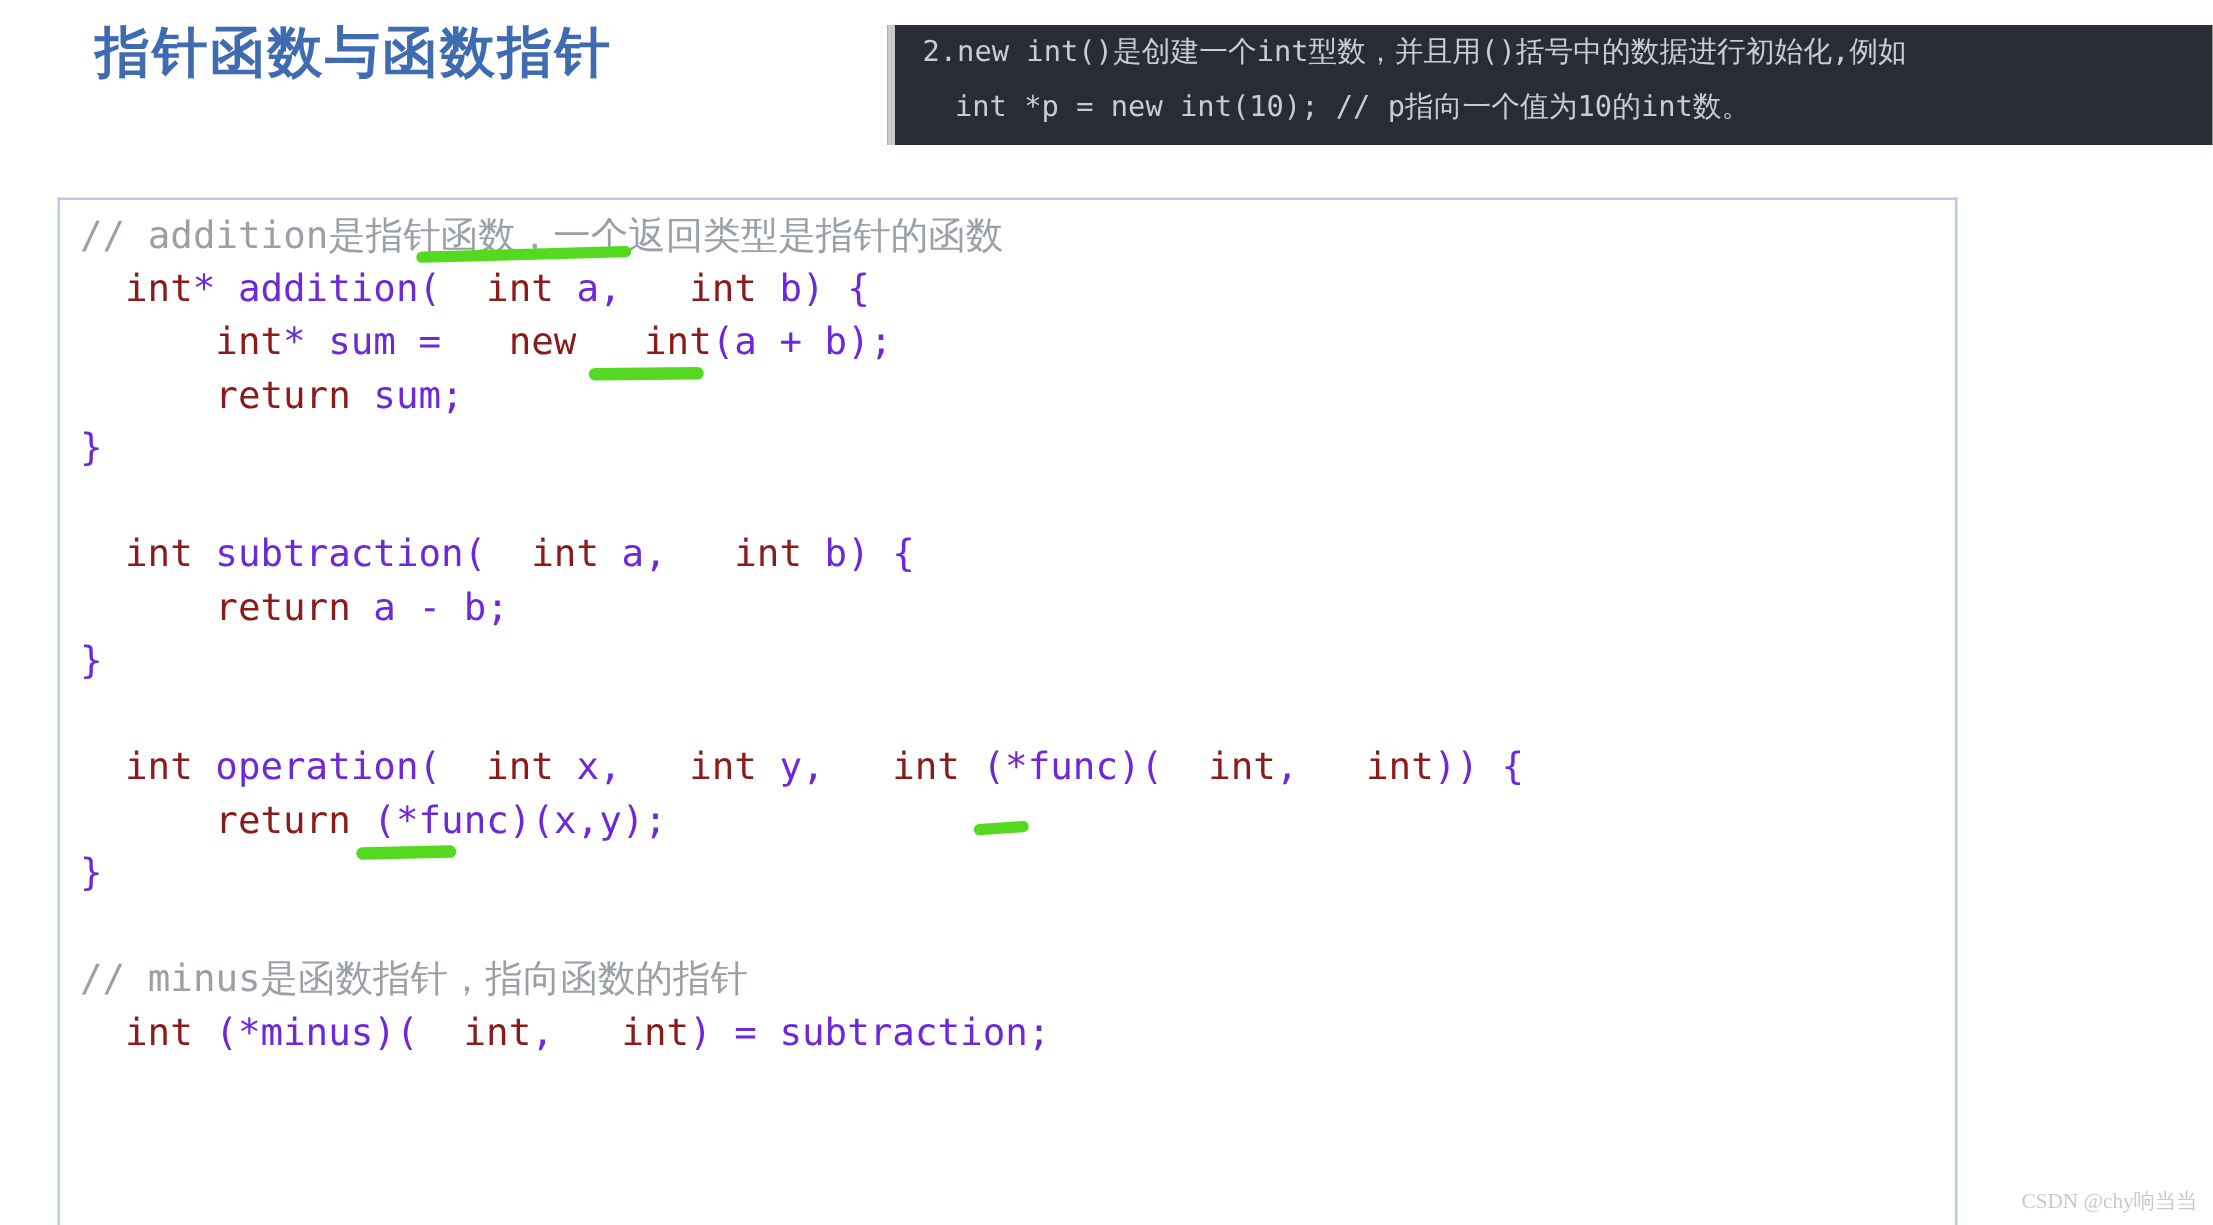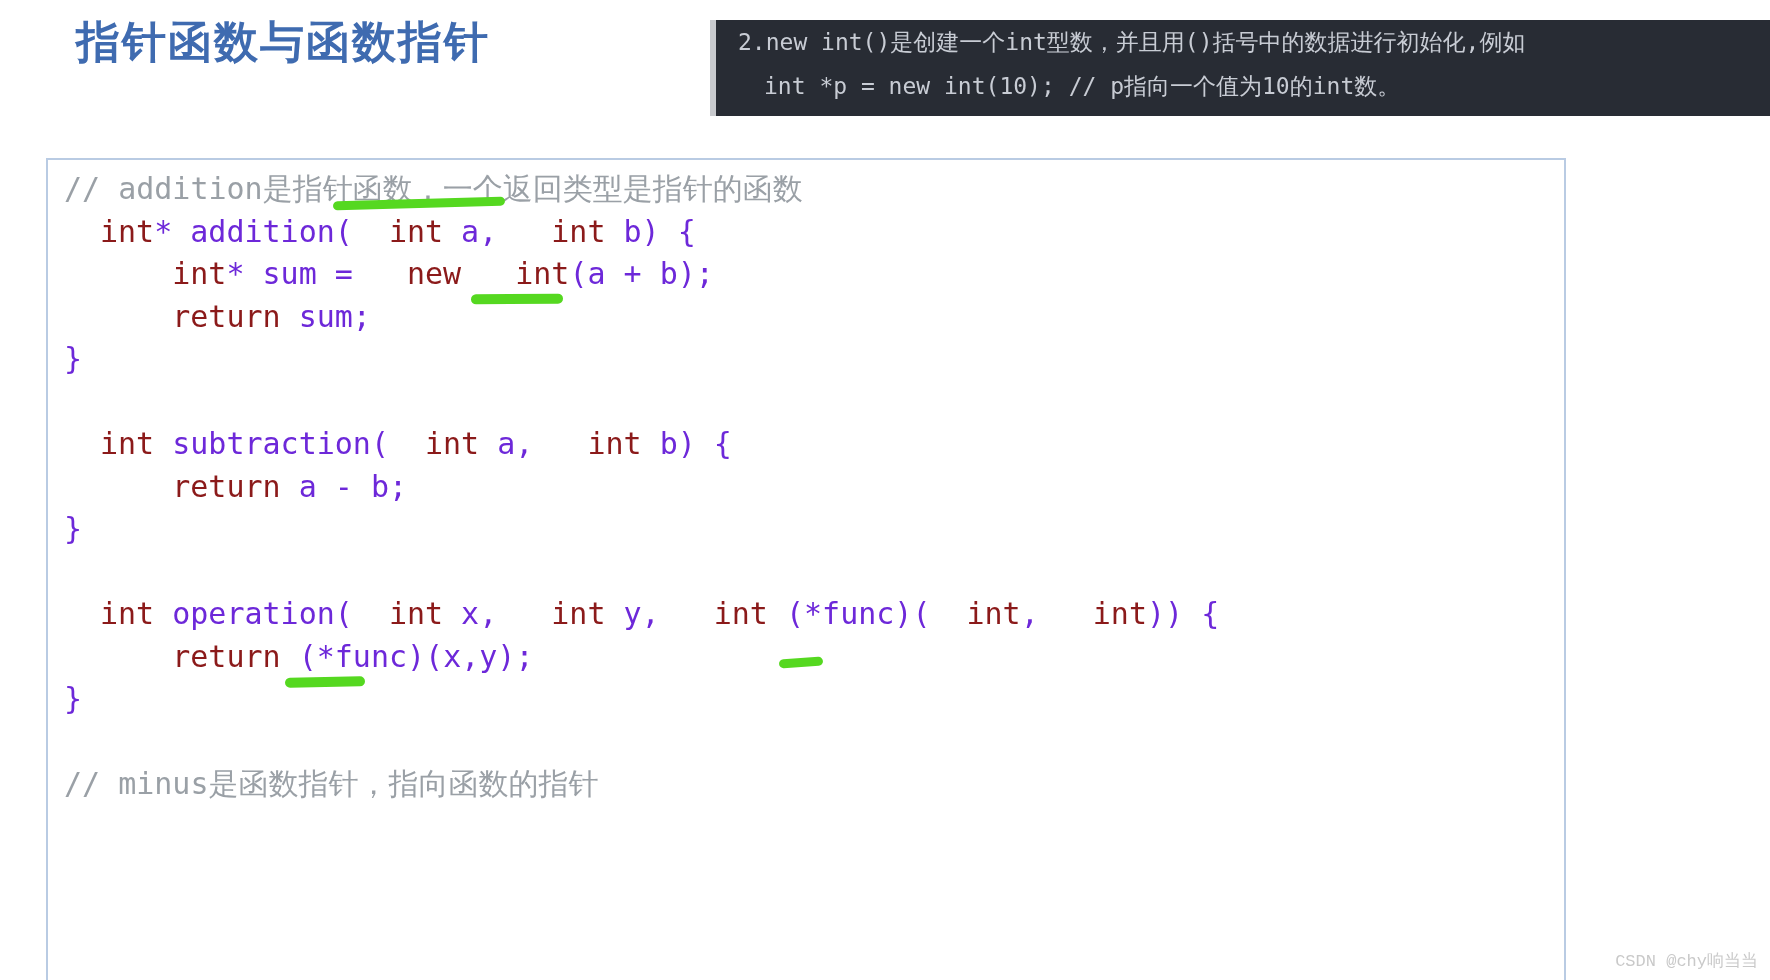--- a/index.html
+++ b/index.html
@@ -107,21 +107,21 @@
   #marker-4 {
     left: 779px; top: 658px; width: 44px; height: 9px;
     transform: rotate(-4deg);
   }
 
   
   #watermark {
     position: absolute;
     right: 12px;
     bottom: 8px;
-    font-family: Liberation Mono, monospace;
+    font-family: Liberation Serif, serif;
     font-size: 17px;
     color: #c9c9c9;
     white-space: nowrap;
   }
 </style>
 </head>
 <body>
 
 <div id="slide-title">指针函数与函数指针</div>
 
@@ -140,20 +140,21 @@
       <div class="code-line">&nbsp;</div>
       <div class="code-line"><span class="tok-kw">int</span><span class="tok-pln"> subtraction(</span><span class="tok-kw">int</span><span class="tok-pln"> a, </span><span class="tok-kw">int</span><span class="tok-pln"> b) {</span></div>
       <div class="code-line"><span class="tok-pln">    </span><span class="tok-kw">return</span><span class="tok-pln"> a - b;</span></div>
       <div class="code-line"><span class="tok-pln">}</span></div>
       <div class="code-line">&nbsp;</div>
       <div class="code-line"><span class="tok-kw">int</span><span class="tok-pln"> operation(</span><span class="tok-kw">int</span><span class="tok-pln"> x, </span><span class="tok-kw">int</span><span class="tok-pln"> y, </span><span class="tok-kw">int</span><span class="tok-pln"> (*func)(</span><span class="tok-kw">int</span><span class="tok-pln">, </span><span class="tok-kw">int</span><span class="tok-pln">)) {</span></div>
       <div class="code-line"><span class="tok-pln">    </span><span class="tok-kw">return</span><span class="tok-pln"> (*func)(x,y);</span></div>
       <div class="code-line"><span class="tok-pln">}</span></div>
       <div class="code-line">&nbsp;</div>
       <div class="code-line"><span class="tok-cmt">// minus是函数指针，指向函数的指针</span></div>
+      <div class="code-line"><span class="tok-kw">int</span><span class="tok-pln"> (*minus)(</span><span class="tok-kw">int</span><span class="tok-pln">, </span><span class="tok-kw">int</span><span class="tok-pln">) = subtraction;</span></div>
     </div>
 </div>
 
 <div class="marker" id="marker-1"></div>
 <div class="marker" id="marker-2"></div>
 <div class="marker" id="marker-3"></div>
 <div class="marker" id="marker-4"></div>
 
 <div id="watermark">CSDN @chy响当当</div>
 

